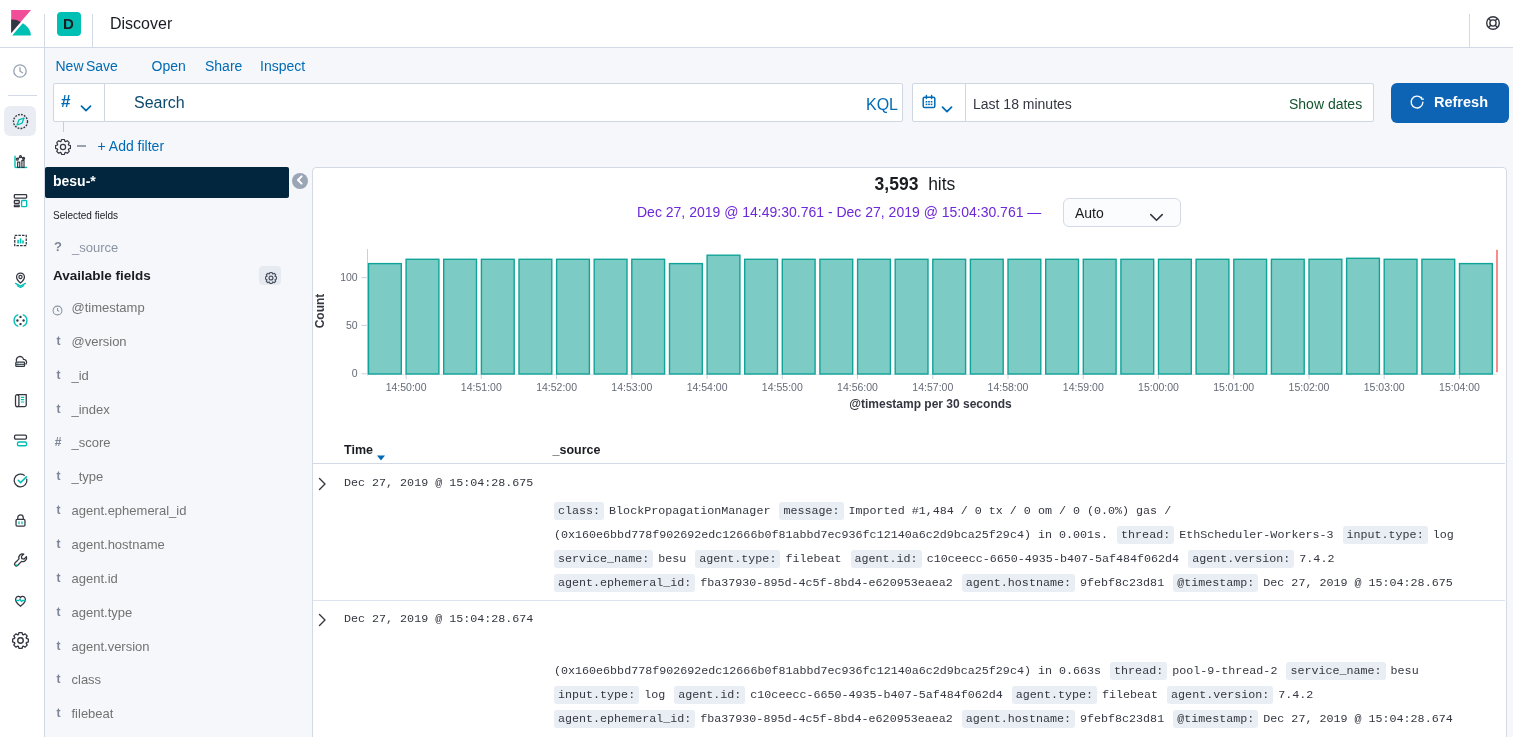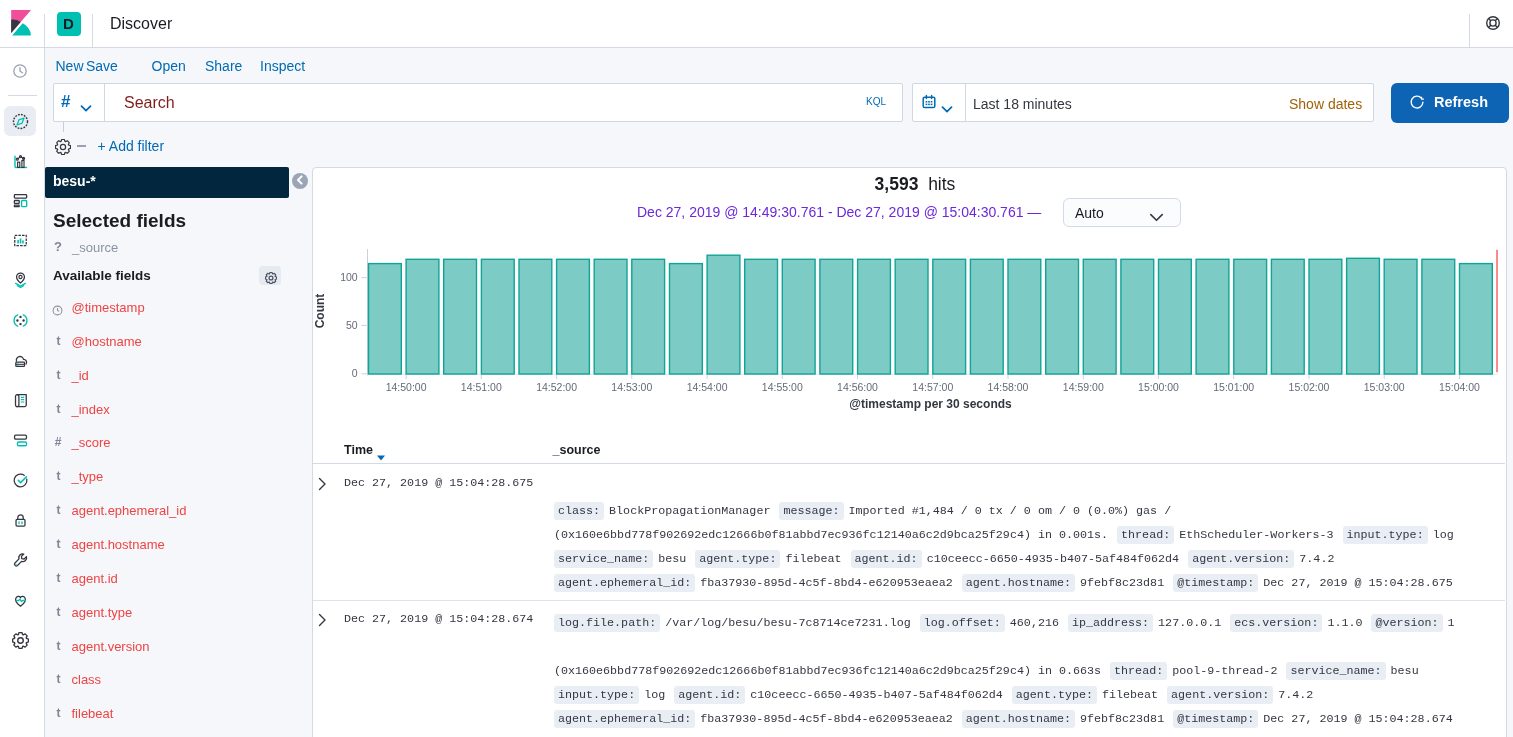--- a/index.html
+++ b/index.html
@@ -1,21 +1,21 @@
 <!DOCTYPE html>
 <html><head><meta charset="utf-8"><style>
 * { margin:0; padding:0; box-sizing:border-box; }
 html,body { width:1513px; height:737px; overflow:hidden; background:#fff;
   font-family:"Liberation Sans",sans-serif; -webkit-font-smoothing:antialiased; }
 .abs { position:absolute; }
 .axl { font-size:10.5px; fill:#646a77; font-family:"Liberation Sans",sans-serif; }
 .axt { font-size:12px; font-weight:bold; fill:#343741; font-family:"Liberation Sans",sans-serif; }
 .lnk { color:#006bb4; font-size:14px; }
 .fic { font-size:12px; font-weight:bold; color:#7d8698; }
-.fname { font-size:13px; color:#ef4444; }
+.fname { font-size:13px; color:#737373; }
 .sline { position:absolute; left:554px; white-space:nowrap;
   font-family:"Liberation Mono",monospace; font-size:11.7px; line-height:19px; color:#343741; }
 .sline .b { background:#e9edf4; border-radius:3px; padding:2px 4px; margin:0 5px 0 9px; }
 .sline .b.f { margin-left:0; }
 .sline .v { }
 </style></head>
 <body>
 <div class="abs" style="width:1513px;height:737px;overflow:hidden">
 
 <div class="abs" style="left:45px;top:48px;width:1468px;height:689px;background:#f5f7fa"></div>
@@ -127,77 +127,77 @@
 <div class="abs lnk" style="left:151.5px;top:58px">Open</div>
 <div class="abs lnk" style="left:205px;top:58px">Share</div>
 <div class="abs lnk" style="left:260px;top:58px">Inspect</div>
 
 <div class="abs" style="left:52.5px;top:83px;width:850px;height:39px;background:#fff;border:1px solid #cfd7e2;border-radius:2px"></div>
 <div class="abs" style="left:104px;top:84px;width:1px;height:37px;background:#cfd7e2"></div>
 <div class="abs" style="left:61px;top:92px;color:#006bb4;font-size:17px;font-weight:bold">#</div>
 <div class="abs" style="left:80px;top:98px"><svg width="12" height="7" viewBox="0 0 12 7" fill="none">
         <path d="M1.5 1.2 6 5.7l4.5-4.5" stroke="#006bb4" stroke-width="1.7" stroke-linecap="round" stroke-linejoin="round" fill="none"></path>
       </svg></div>
-<div class="abs" style="left:124px;top:94px;font-size:16px;color:#7f1d1d">Search</div>
-<div class="abs" style="left:866px;top:95.5px;color:#006bb4;font-size:10px">KQL</div>
+<div class="abs" style="left:134px;top:94px;font-size:16px;color:#0c4a6e">Search</div>
+<div class="abs" style="left:866px;top:95.5px;color:#006bb4;font-size:16px">KQL</div>
 <div class="abs" style="left:63px;top:122px;width:1px;height:10px;background:#c6cedb"></div>
 
 <div class="abs" style="left:911.5px;top:83px;width:462.5px;height:39px;background:#fff;border:1px solid #cfd7e2;border-radius:2px"></div>
 <div class="abs" style="left:964.5px;top:84px;width:1px;height:37px;background:#cfd7e2"></div>
 <div class="abs" style="left:921px;top:94px"><svg width="16" height="16" viewBox="0 0 16 16" fill="none">
         <rect x="2.2" y="3.2" width="11.6" height="10.4" rx="1.4" stroke="#006bb4" stroke-width="1.5"></rect>
         <path d="M5.4 1.6v3M10.6 1.6v3" stroke="#006bb4" stroke-width="1.5" stroke-linecap="round"></path>
         <rect x="4.6" y="7.0" width="1.7" height="1.5" fill="#006bb4"></rect>
         <rect x="4.6" y="9.6" width="1.7" height="1.5" fill="#006bb4"></rect>
         <rect x="7.15" y="7.0" width="1.7" height="1.5" fill="#006bb4"></rect>
         <rect x="7.15" y="9.6" width="1.7" height="1.5" fill="#006bb4"></rect>
         <rect x="9.7" y="7.0" width="1.7" height="1.5" fill="#006bb4"></rect>
         <rect x="9.7" y="9.6" width="1.7" height="1.5" fill="#006bb4"></rect>
       </svg></div>
 <div class="abs" style="left:941px;top:99px"><svg width="12" height="7" viewBox="0 0 12 7" fill="none">
         <path d="M1.5 1.2 6 5.7l4.5-4.5" stroke="#006bb4" stroke-width="1.7" stroke-linecap="round" stroke-linejoin="round" fill="none"></path>
       </svg></div>
 <div class="abs" style="left:973px;top:95.5px;font-size:14px;color:#343741">Last 18 minutes</div>
-<div class="abs" style="left:1289px;top:95.5px;font-size:14px;color:#a16207">Show dates</div>
+<div class="abs" style="left:1289px;top:95.5px;font-size:14px;color:#14532d">Show dates</div>
 
 <div class="abs" style="left:1391px;top:83px;width:118px;height:40px;border-radius:6px;background:#0d64b4"></div>
 <div class="abs" style="left:1409px;top:95px"><svg width="16" height="16" viewBox="0 0 16 16" fill="none">
         <path d="M12.4 3.1a5.9 5.9 0 1 0 1.5 4.2" stroke="#fff" stroke-width="1.4" fill="none" stroke-linecap="round"></path>
         <path d="M12.5 1.7v2.4h2.4" stroke="#fff" stroke-width="1.3" fill="none" stroke-linejoin="round"></path>
       </svg></div>
 <div class="abs" style="left:1434px;top:94px;color:#fff;font-size:14.5px;font-weight:bold">Refresh</div>
 
 <div class="abs" style="left:55px;top:139px"><svg width="16" height="16" viewBox="0 0 16 16" fill="none">
         <path d="M15.48 6.68L15.48 9.32L13.54 10.02L13.35 10.49L14.23 12.36L12.36 14.23L10.49 13.35L10.02 13.54L9.32 15.48L6.68 15.48L5.98 13.54L5.51 13.35L3.64 14.23L1.77 12.36L2.65 10.49L2.46 10.02L0.52 9.32L0.52 6.68L2.46 5.98L2.65 5.51L1.77 3.64L3.64 1.77L5.51 2.65L5.98 2.46L6.68 0.52L9.32 0.52L10.02 2.46L10.49 2.65L12.36 1.77L14.23 3.64L13.35 5.51L13.54 5.98Z" stroke="#343741" stroke-width="1.2" stroke-linejoin="round" fill="none"></path>
         <circle cx="8" cy="8" r="2.6" stroke="#343741" stroke-width="1.2" fill="none"></circle>
       </svg></div>
 <div class="abs" style="left:77px;top:145px;width:9px;height:1.5px;background:#98a2b3"></div>
 <div class="abs lnk" style="left:97.5px;top:138px">+ Add filter</div>
 
 <div class="abs" style="left:45px;top:166.5px;width:244px;height:31px;background:#01263d;border-radius:2px"></div>
 <div class="abs" style="left:53px;top:173px;color:#fff;font-size:14px;font-weight:bold">besu-*</div>
 <div class="abs" style="left:291.5px;top:172.5px;width:16px;height:16px;border-radius:50%;background:#9aa5b6;text-align:center;line-height:13px"><svg width="10" height="10" viewBox="0 0 10 10" fill="none">
         <path d="M6.6 1.4 3 5l3.6 3.6" stroke="#fff" stroke-width="2" stroke-linecap="round" stroke-linejoin="round" fill="none"></path>
       </svg></div>
-<div class="abs" style="left:53px;top:210px;font-size:19px;font-weight:bold;color:#1a1c21">Selected fields</div>
+<div class="abs" style="left:53px;top:210px;font-size:10px;font-weight:normal;color:#1a1c21">Selected fields</div>
 <div class="abs fic" style="left:54px;top:239px;font-size:13px">?</div>
 <div class="abs" style="left:72px;top:239.5px;font-size:13px;color:#8b93a3">_source</div>
 <div class="abs" style="left:53px;top:268px;font-size:13.5px;font-weight:bold;color:#1a1c21">Available fields</div>
 <div class="abs" style="left:258.5px;top:265.5px;width:22.5px;height:19.5px;border-radius:4px;background:#e6eaf1"></div>
 <div class="abs" style="left:264.5px;top:269.5px"><svg width="12" height="12" viewBox="0 0 16 16" fill="none">
         <path d="M15.48 6.68L15.48 9.32L13.54 10.02L13.35 10.49L14.23 12.36L12.36 14.23L10.49 13.35L10.02 13.54L9.32 15.48L6.68 15.48L5.98 13.54L5.51 13.35L3.64 14.23L1.77 12.36L2.65 10.49L2.46 10.02L0.52 9.32L0.52 6.68L2.46 5.98L2.65 5.51L1.77 3.64L3.64 1.77L5.51 2.65L5.98 2.46L6.68 0.52L9.32 0.52L10.02 2.46L10.49 2.65L12.36 1.77L14.23 3.64L13.35 5.51L13.54 5.98Z" stroke="#4a5160" stroke-width="1.6" stroke-linejoin="round" fill="none"></path>
         <circle cx="8" cy="8" r="2.6" stroke="#4a5160" stroke-width="1.6" fill="none"></circle>
       </svg></div>
 <span class="abs" style="left:52px;top:302px"><svg width="11" height="11" viewBox="0 0 16 16" fill="none">
         <circle cx="8" cy="8" r="6.4" stroke="#8d96a5" stroke-width="1.6" fill="none"></circle>
         <path d="M8 4.4V8l2.4 1.2" stroke="#8d96a5" stroke-width="1.6" fill="none"></path>
       </svg></span>
     <div class="abs fname" style="left:71.5px;top:300px">@timestamp</div>
     <span class="abs fic" style="left:53px;top:334px;width:11px;text-align:center">t</span>
-    <div class="abs fname" style="left:71.5px;top:334px">@hostname</div>
+    <div class="abs fname" style="left:71.5px;top:334px">@version</div>
     <span class="abs fic" style="left:53px;top:368px;width:11px;text-align:center">t</span>
     <div class="abs fname" style="left:71.5px;top:368px">_id</div>
     <span class="abs fic" style="left:53px;top:402px;width:11px;text-align:center">t</span>
     <div class="abs fname" style="left:71.5px;top:402px">_index</div>
     <span class="abs fic" style="left:52px;top:435px;width:12px;text-align:center">#</span>
     <div class="abs fname" style="left:71.5px;top:435px">_score</div>
     <span class="abs fic" style="left:53px;top:469px;width:11px;text-align:center">t</span>
     <div class="abs fname" style="left:71.5px;top:469px">_type</div>
     <span class="abs fic" style="left:53px;top:503px;width:11px;text-align:center">t</span>
     <div class="abs fname" style="left:71.5px;top:503px">agent.ephemeral_id</div>
@@ -312,17 +312,16 @@
 <div class="abs" style="left:344px;top:476px;font-family:'Liberation Mono',monospace;font-size:11.7px;color:#343741">Dec 27, 2019 @ 15:04:28.675</div>
     <div class="sline" style="top:501.5px"><span class="b f">class:</span><span class="v">BlockPropagationManager</span><span class="b">message:</span><span class="v">Imported #1,484 / 0 tx / 0 om / 0 (0.0%) gas /</span></div>
     <div class="sline" style="top:525.5px"><span class="v">(0x160e6bbd778f902692edc12666b0f81abbd7ec936fc12140a6c2d9bca25f29c4) in 0.001s.</span><span class="b">thread:</span><span class="v">EthScheduler-Workers-3</span><span class="b">input.type:</span><span class="v">log</span></div>
     <div class="sline" style="top:549.5px"><span class="b f">service_name:</span><span class="v">besu</span><span class="b">agent.type:</span><span class="v">filebeat</span><span class="b">agent.id:</span><span class="v">c10ceecc-6650-4935-b407-5af484f062d4</span><span class="b">agent.version:</span><span class="v">7.4.2</span></div>
     <div class="sline" style="top:573.5px"><span class="b f">agent.ephemeral_id:</span><span class="v">fba37930-895d-4c5f-8bd4-e620953eaea2</span><span class="b">agent.hostname:</span><span class="v">9febf8c23d81</span><span class="b">@timestamp:</span><span class="v">Dec 27, 2019 @ 15:04:28.675</span></div>
 
 <div class="abs" style="left:318px;top:612.5px"><svg width="9" height="14" viewBox="0 0 9 14" fill="none">
         <path d="M1.5 1.5 7 7l-5.5 5.5" stroke="#343741" stroke-width="1.4" stroke-linecap="round" stroke-linejoin="round" fill="none"></path>
       </svg></div>
 <div class="abs" style="left:344px;top:612px;font-family:'Liberation Mono',monospace;font-size:11.7px;color:#343741">Dec 27, 2019 @ 15:04:28.674</div>
-<div class="sline" style="top:613.5px"><span class="b f">log.file.path:</span><span class="v">/var/log/besu/besu-7c8714ce7231.log</span><span class="b">log.offset:</span><span class="v">460,216</span><span class="b">ip_address:</span><span class="v">127.0.0.1</span><span class="b">ecs.version:</span><span class="v">1.1.0</span><span class="b">@version:</span><span class="v">1</span></div>
     <div class="sline" style="top:661.5px"><span class="v">(0x160e6bbd778f902692edc12666b0f81abbd7ec936fc12140a6c2d9bca25f29c4) in 0.663s</span><span class="b">thread:</span><span class="v">pool-9-thread-2</span><span class="b">service_name:</span><span class="v">besu</span></div>
     <div class="sline" style="top:685.5px"><span class="b f">input.type:</span><span class="v">log</span><span class="b">agent.id:</span><span class="v">c10ceecc-6650-4935-b407-5af484f062d4</span><span class="b">agent.type:</span><span class="v">filebeat</span><span class="b">agent.version:</span><span class="v">7.4.2</span></div>
     <div class="sline" style="top:709.5px"><span class="b f">agent.ephemeral_id:</span><span class="v">fba37930-895d-4c5f-8bd4-e620953eaea2</span><span class="b">agent.hostname:</span><span class="v">9febf8c23d81</span><span class="b">@timestamp:</span><span class="v">Dec 27, 2019 @ 15:04:28.674</span></div>
 
 </div>
 </body></html>

